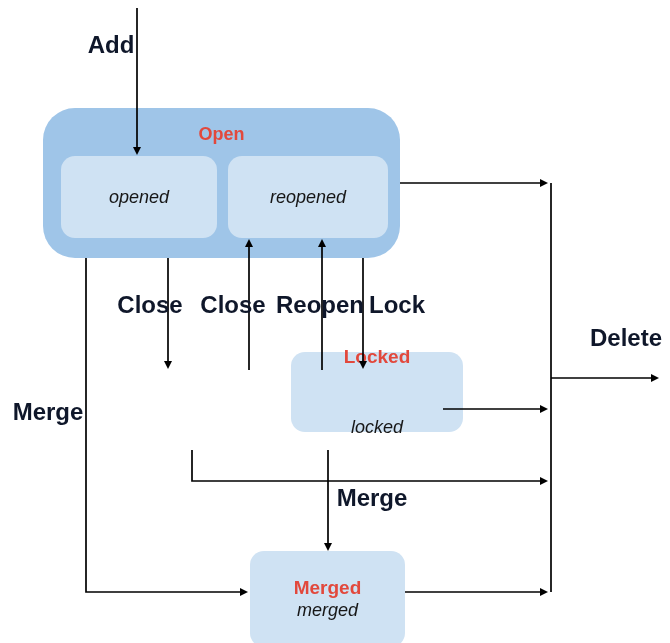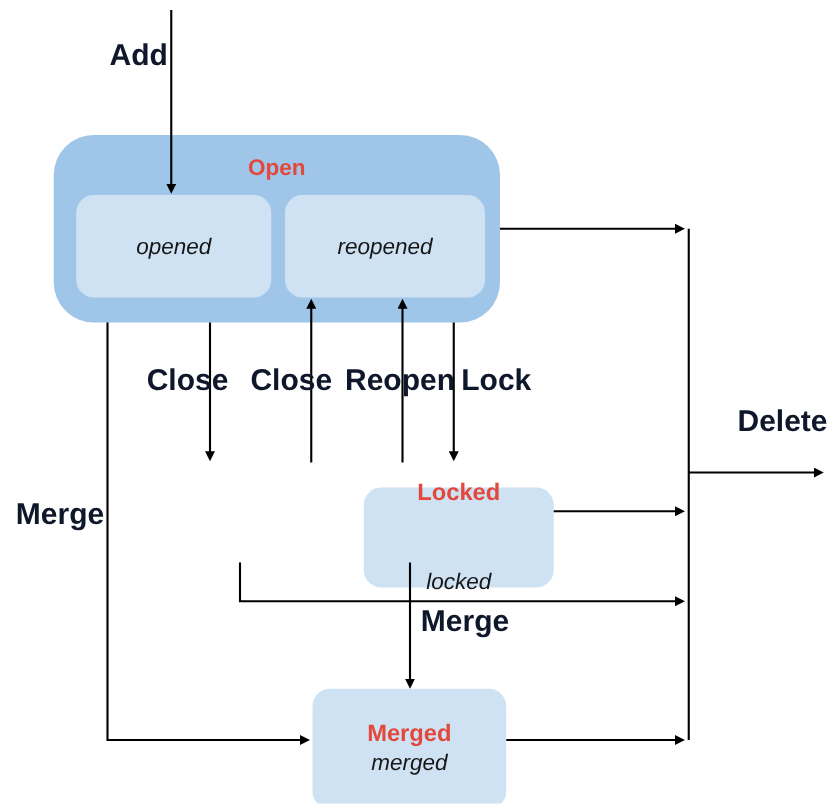--- a/index.html
+++ b/index.html
@@ -16,21 +16,21 @@
     position:absolute;top:16px;left:0;right:0;text-align:center;
     color:#e2483c;font-weight:700;font-size:18px;
   }
   .state{
     position:absolute;background:#cfe2f3;border-radius:14px;z-index:1;
     display:flex;flex-direction:column;align-items:center;justify-content:center;
   }
   .state--opened{left:18px;top:48px;width:156px;height:82px;}
   .state--reopened{left:185px;top:48px;width:160px;height:82px;}
   .state--closed{left:114px;top:370px;width:156px;height:80px;}
-  .state--locked{left:291px;top:390px;width:152px;height:80px;gap:48px;}
+  .state--locked{left:291px;top:352px;width:172px;height:80px;gap:48px;}
   .state--merged{left:250px;top:551px;width:155px;height:96px;}
   .state-title{color:#e2483c;font-weight:700;font-size:19px;line-height:22px;}
   .state-sub{color:#161616;font-style:italic;font-size:18px;line-height:22px;}
   .tlabel{
     position:absolute;z-index:3;transform:translate(-50%,-50%);
     color:#0f172a;font-weight:700;font-size:24px;white-space:nowrap;
   }
   .tlabel--add{left:111px;top:45px;}
   .tlabel--close{left:135px;top:305px;margin-left:15px;}
   .tlabel--reopen{left:233px;top:305px;}

